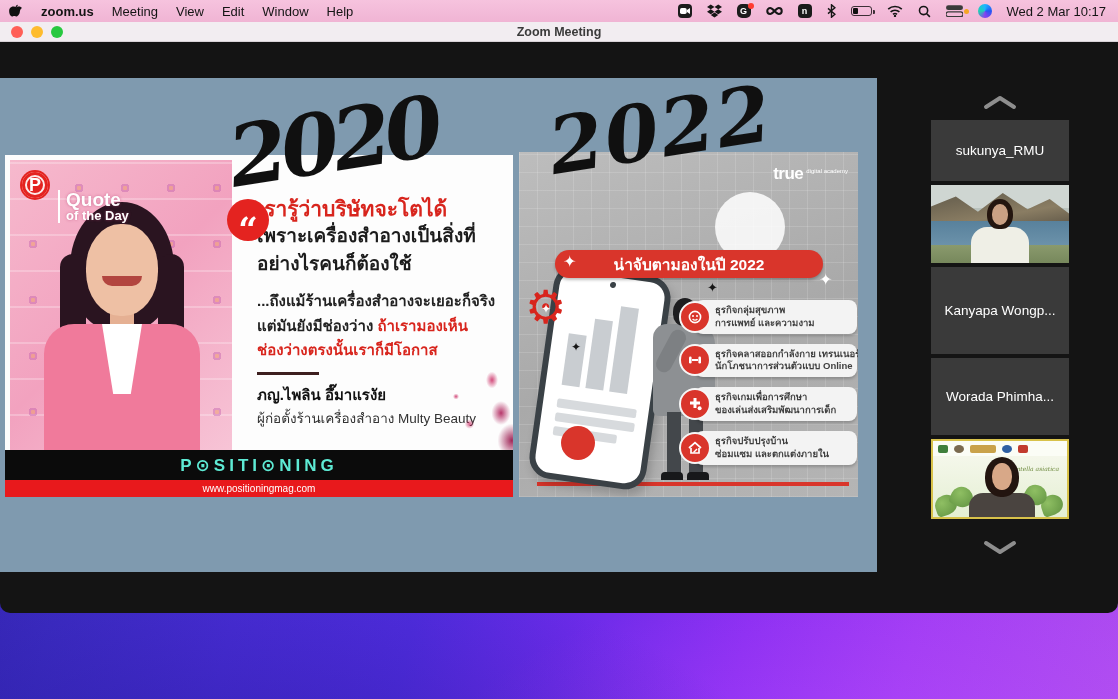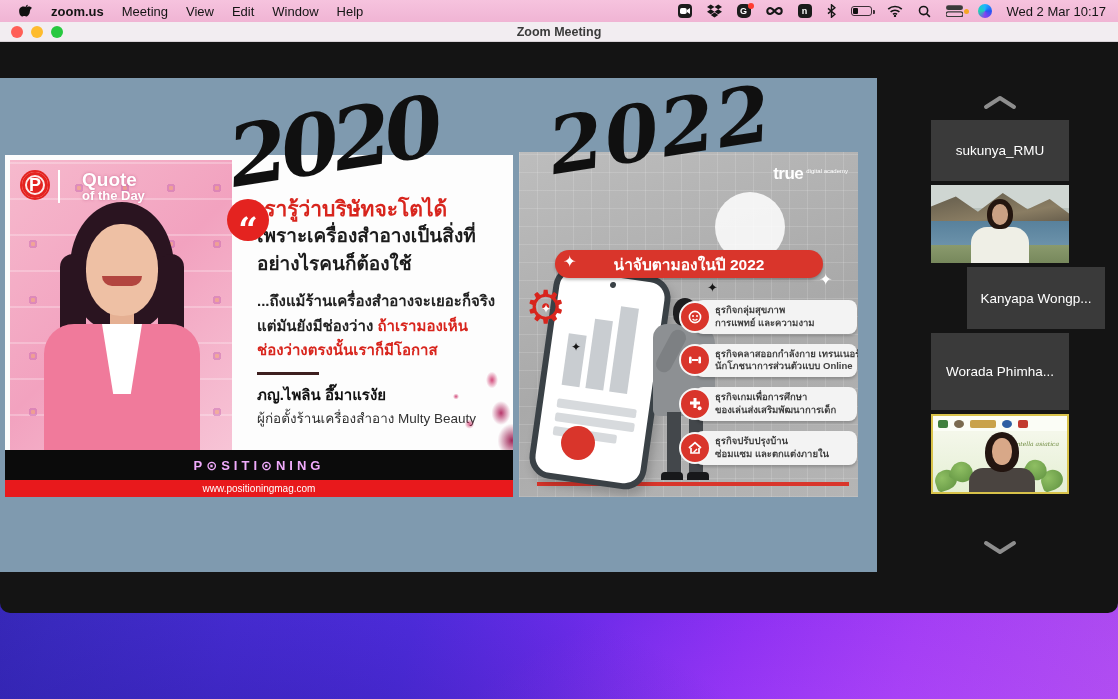--- a/index.html
+++ b/index.html
@@ -10,21 +10,21 @@
     background:linear-gradient(104deg,#2f23a8 0%,#3d2cc4 16%,#4a2ed8 30%,#512de0 44%,#6a2be8 56%,#8c2ff2 70%,#a13cf4 83%,#ae4cf0 100%); }
   .desktop::before { content:""; position:absolute; inset:0;
     background:
       radial-gradient(90% 70% at 18% 120%, rgba(30,20,140,.55), transparent 60%),
       radial-gradient(70% 60% at 78% 118%, rgba(200,90,255,.35), transparent 60%); }
 
   
   .menubar { position:absolute; top:0; left:0; width:1118px; height:22px;
     background:linear-gradient(#f6c3de,#f0b4d4); display:flex; align-items:center;
     font-size:13px; color:#141414; z-index:50; }
-  .menubar .left { display:flex; align-items:center; gap:0; padding-left:10px; }
+  .menubar .left { display:flex; align-items:center; gap:0; }
   .menu-item { padding:0 9px; height:22px; display:flex; align-items:center; }
   .menu-item.app { font-weight:bold; }
   .menubar .right { margin-left:auto; display:flex; align-items:center; gap:15px; padding-right:12px; }
   .status-icon { display:flex; align-items:center; justify-content:center; height:22px; position:relative; }
   .clock { font-size:13px; white-space:nowrap; }
   .badge-dot { position:absolute; top:3px; right:-3px; width:6px; height:6px; border-radius:50%; background:#ff3b30; }
   .orange-dot { position:absolute; top:9px; right:-6px; width:5px; height:5px; border-radius:50%; background:#f5a623; }
   .mini-sq { width:14px; height:14px; border-radius:4px; background:#1c1c1c; display:flex; align-items:center; justify-content:center; color:#fff; font-size:9px; font-weight:bold; }
   .color-circle { width:14px; height:14px; border-radius:50%;
     background:conic-gradient(#1fb6ff,#2457f5,#8a3ff0,#1fd1b2,#1fb6ff); }
@@ -68,21 +68,21 @@
   .hair::before{ content:""; position:absolute; left:-10px; top:52px; width:26px; height:150px; background:#2a1420; border-radius:14px; }
   .hair::after{ content:""; position:absolute; right:-10px; top:52px; width:26px; height:150px; background:#2a1420; border-radius:14px; }
   .face { position:absolute; left:44px; top:22px; width:72px; height:92px; border-radius:48%; background:#eec0a4; }
   .face::before { content:""; position:absolute; left:16px; top:52px; width:40px; height:10px; border-radius:0 0 20px 20px; background:#b2453f; }
   .neck { position:absolute; left:68px; top:108px; width:24px; height:22px; background:#e5b093; }
   .cardigan { position:absolute; left:2px; top:122px; width:156px; height:130px; border-radius:30px 30px 0 0; background:#f07a9b; }
   .cardigan::before { content:""; position:absolute; left:58px; top:0; width:40px; height:70px; background:#fff; clip-path:polygon(0 0,100% 0,72% 100%,28% 100%); }
   .quote-of-day { position:absolute; left:10px; top:10px; display:flex; gap:8px; align-items:flex-start; z-index:3; }
   .pos-circle { width:30px; height:30px; border-radius:50%; background:#e42320; color:#fff; display:flex; align-items:center; justify-content:center;
     font-weight:bold; font-size:18px; border:2px solid #fff0; box-shadow:inset 0 0 0 3px #e42320, inset 0 0 0 5px rgba(255,255,255,.9); }
-  .qod-text { color:#fff; line-height:1.02; text-shadow:0 0 3px rgba(180,60,110,.6); border-left:2px solid #fff; padding-left:22px; }
+  .qod-text { color:#fff; line-height:1.02; text-shadow:0 0 3px rgba(180,60,110,.6); border-left:2px solid #fff; padding-left:6px;margin-top:20px; }
   .qod-l1 { font-size:19px; font-weight:bold; }
   .qod-l2 { font-size:13px; font-weight:bold; }
   .quote-mark-circle { position:absolute; left:222px; top:44px; width:42px; height:42px; border-radius:50%; background:#e42320;
     color:#fff; display:flex; align-items:center; justify-content:center; z-index:4; }
   .quote-mark-circle span { font-family:"DejaVu Serif",serif; font-size:34px; font-weight:bold; line-height:0; margin-top:18px; }
   .quote-block { position:absolute; left:252px; top:40px; width:250px; }
   .q-red { color:#d8251d; font-weight:bold; font-size:21px; line-height:1.3; }
   .q-black { color:#1c1c1c; font-weight:bold; font-size:19px; line-height:1.45; }
   .q-para { margin-top:12px; font-size:15px; line-height:1.62; color:#222; font-weight:bold; }
   .q-para .red { color:#d8251d; }
@@ -92,21 +92,21 @@
   .splatter { position:absolute; right:-6px; bottom:40px; width:90px; height:110px;
     background:
       radial-gradient(10px 14px at 70% 30%, rgba(200,30,90,.8), transparent 60%),
       radial-gradient(16px 20px at 80% 60%, rgba(170,20,80,.85), transparent 60%),
       radial-gradient(8px 8px at 45% 70%, rgba(200,30,90,.7), transparent 60%),
       radial-gradient(5px 5px at 30% 45%, rgba(200,30,90,.8), transparent 60%),
       radial-gradient(22px 26px at 92% 85%, rgba(150,15,70,.9), transparent 65%);
     filter:blur(.4px); }
   .slide-left .footer-black { position:absolute; left:0; bottom:17px; width:100%; height:30px; background:#0b0b0b;
     display:flex; align-items:center; justify-content:center; }
-  .footer-brand { color:#f0abfc; font-weight:bold; font-size:13px; letter-spacing:4px; }
+  .footer-brand { color:#5eead4; font-weight:bold; font-size:17px; letter-spacing:4px; }
   .slide-left .footer-red { position:absolute; left:0; bottom:0; width:100%; height:17px; background:#e8191c;
     display:flex; align-items:center; justify-content:center; }
   .footer-url { color:#fff; font-size:10px; }
 
   
   .slide-right { position:absolute; left:519px; top:74px; width:339px; height:345px;
     background:
       repeating-linear-gradient(0deg, rgba(255,255,255,.14) 0 1px, transparent 1px 18px),
       repeating-linear-gradient(90deg, rgba(255,255,255,.14) 0 1px, transparent 1px 18px),
       linear-gradient(160deg,#bdbdbd,#a9a9a9 55%,#b5b5b5);
@@ -153,21 +153,21 @@
   .trend-icon { position:absolute; left:0; top:50%; transform:translateY(-50%); width:32px; height:32px; border-radius:50%;
     background:#d9352b; border:2px solid #f6f6f6; display:flex; align-items:center; justify-content:center; z-index:2; }
 
   
   .panel { position:absolute; left:931px; top:0; width:138px; height:571px; }
   .chev { position:absolute; left:50%; transform:translateX(-50%); cursor:pointer; }
   .chev.up { top:52px; } .chev.down { top:498px; }
   .tiles { position:absolute; left:0; top:78px; width:138px; display:flex; flex-direction:column; gap:4px; }
   .tile { width:138px; background:#3a3a3a; color:#fff; display:flex; align-items:center; justify-content:center;
     font-size:13.5px; overflow:hidden; position:relative; }
-  .tile.t1 { height:61px; } .tile.t2 { height:78px; padding:0; } .tile.t3 { height:62px;margin-left:36px; } .tile.t4 { height:77px; }
+  .tile.t1 { height:61px; } .tile.t2 { height:78px; padding:0; } .tile.t3 { height:87px; } .tile.t4 { height:77px; }
   .tile.t5 { height:80px; border:2px solid #d8c24a; }
   .vid-scene { position:absolute; inset:0; }
   
   .scene-lake { background:linear-gradient(#cfd6d2 0 30%, #b9c2bd 30%); }
   .scene-lake .mtn { position:absolute; left:0; top:8px; width:100%; height:34px;
     background:linear-gradient(170deg,#6f6653 20%,#8a7d63 60%,#5d5546); clip-path:polygon(0 100%,0 40%,18% 10%,34% 55%,52% 0,70% 48%,86% 18%,100% 60%,100% 100%); }
   .scene-lake .water { position:absolute; left:0; top:36px; width:100%; height:26px; background:linear-gradient(#58819c,#6d93ab); }
   .scene-lake .grass { position:absolute; left:0; bottom:0; width:100%; height:18px; background:linear-gradient(#8a9a6d,#77885c); }
   .scene-lake .w-head { position:absolute; left:56px; top:14px; width:26px; height:30px; border-radius:50% 50% 44% 44%; background:#24160f; }
   .scene-lake .w-face { position:absolute; left:61px; top:19px; width:16px; height:21px; border-radius:48%; background:#caa184; }

